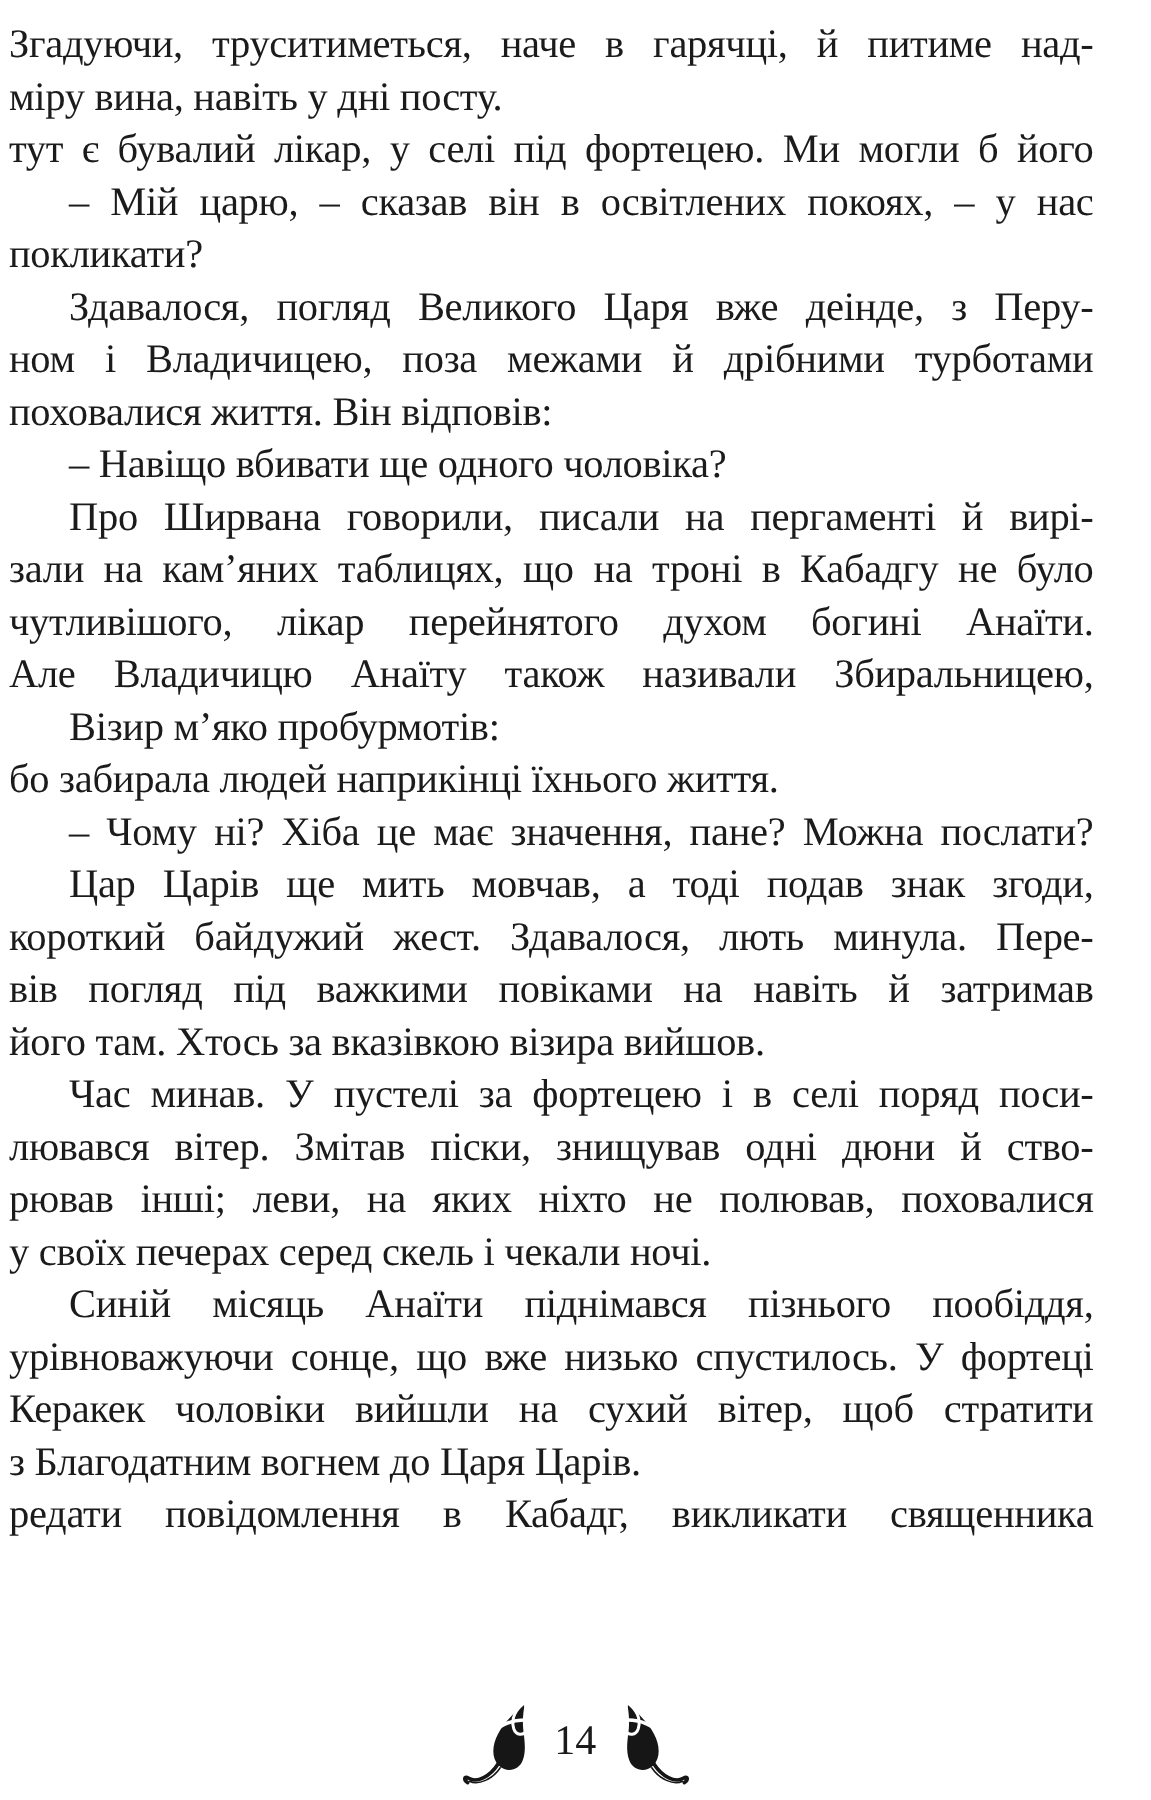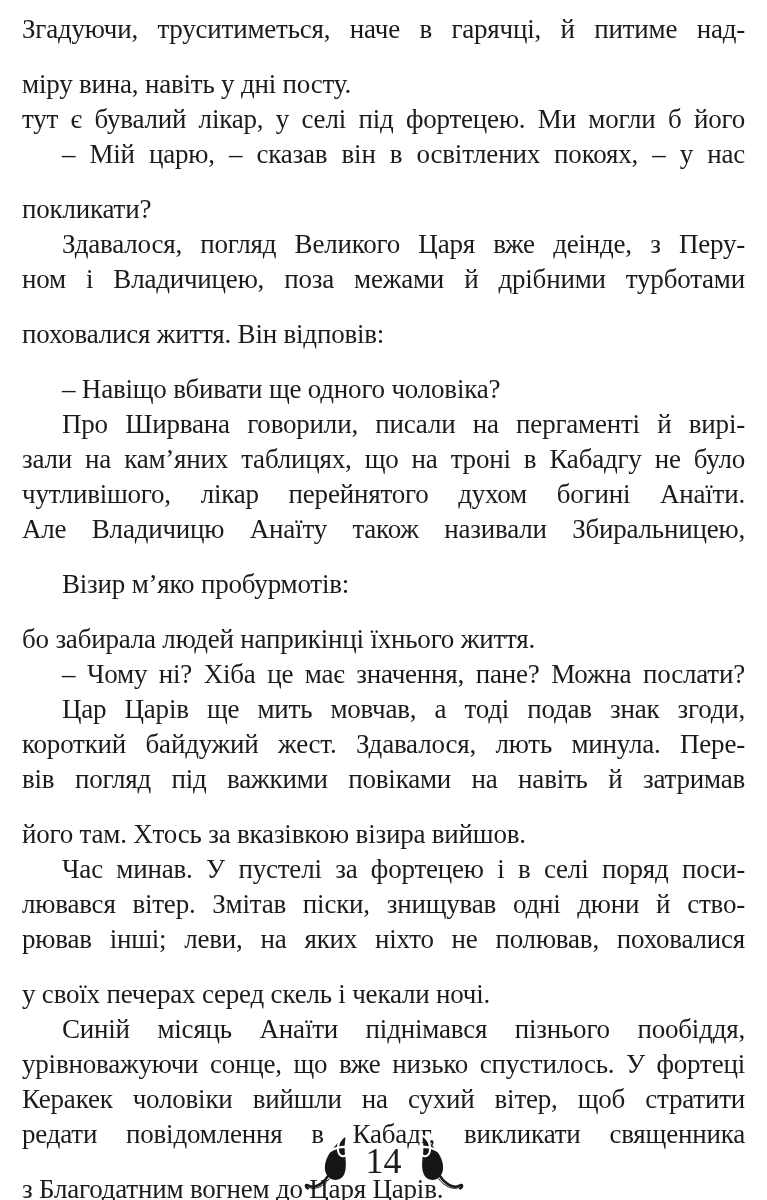--- a/index.html
+++ b/index.html
@@ -12,55 +12,54 @@
     height: 1200px;
     overflow: hidden;
     font-family: "Liberation Serif", "DejaVu Serif", serif;
     color: #1b1b1b;
   }
   .page {
     position: relative;
     width: 767px;
     height: 1200px;
     box-sizing: border-box;
-    padding: 12px 22px 0 22px;
+    padding: 12px 22px 0 6px;
     background: #ffffff;
   }
   .text-block {
     width: 723px;
   }
   .line {
     font-size: 27px;
     line-height: 35px;
     letter-spacing: -0.2px;
     white-space: normal;
     text-align: justify;
     text-align-last: justify;
     -moz-text-align-last: justify;
   }
   .line.indent {
     padding-left: 40px;
   }
   .line.para-end {
     text-align-last: left;
-    margin-top: 20px;
     -moz-text-align-last: left;
   }
   .footer {
     position: absolute;
     left: 0;
     right: 0;
     top: 1132px;
     display: flex;
     justify-content: center;
     align-items: center;
     gap: 6px;
   }
   .pagenum {
-    font-size: 36px;
+    font-size: 28px;
     line-height: 58px;
     padding: 0 4px;
     color: #1b1b1b;
   }
   .orn {
     display: inline-block;
     width: 54px;
     height: 58px;
   }
   .orn svg { display: block; }
@@ -92,22 +91,22 @@
       <div class="line">короткий байдужий жест. Здавалося, лють минула. Пере-</div>
       <div class="line">вів погляд під важкими повіками на навіть й затримав</div>
       <div class="line para-end">його там. Хтось за вказівкою візира вийшов.</div>
       <div class="line indent">Час минав. У пустелі за фортецею і в селі поряд поси-</div>
       <div class="line">лювався вітер. Змітав піски, знищував одні дюни й ство-</div>
       <div class="line">рював інші; леви, на яких ніхто не полював, поховалися</div>
       <div class="line para-end">у своїх печерах серед скель і чекали ночі.</div>
       <div class="line indent">Синій місяць Анаїти піднімався пізнього пообіддя,</div>
       <div class="line">урівноважуючи сонце, що вже низько спустилось. У фортеці</div>
       <div class="line">Керакек чоловіки вийшли на сухий вітер, щоб стратити</div>
+      <div class="line para-end">з Благодатним вогнем до Царя Царів.</div>
       <div class="line">редати повідомлення в Кабадг, викликати священника</div>
-      <div class="line para-end">з Благодатним вогнем до Царя Царів.</div>
     </div>
 
   <div class="footer">
     <span class="orn left">
       <svg viewBox="0 0 54 58" width="54" height="58" xmlns="http://www.w3.org/2000/svg">
 
         <path d="M26 44 C 21 52, 12 57, 6.5 53.5 C 3.2 51.4, 3 54.8, 5.8 56.4" fill="none" stroke="#161616" stroke-width="2.4" stroke-linecap="round"></path>
         <path d="M27.5 46.5 C 22.5 54, 13 58.5, 7 55.5" fill="none" stroke="#161616" stroke-width="1" stroke-linecap="round"></path>
 
         <path d="M44 3 C 38 9, 30 16, 26 24 C 22 31.5, 21.5 40, 26.5 45

